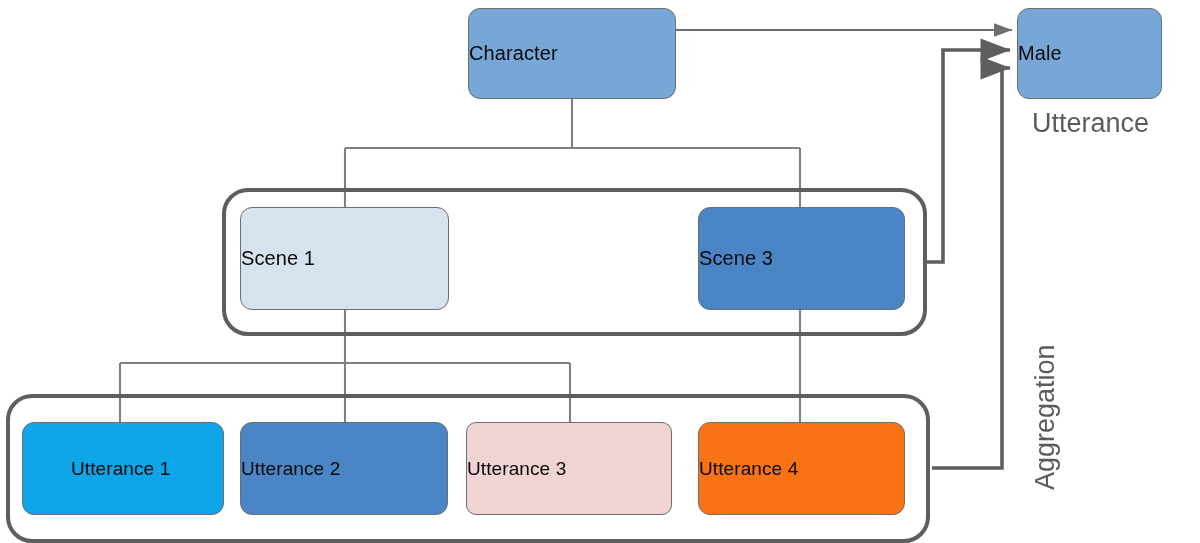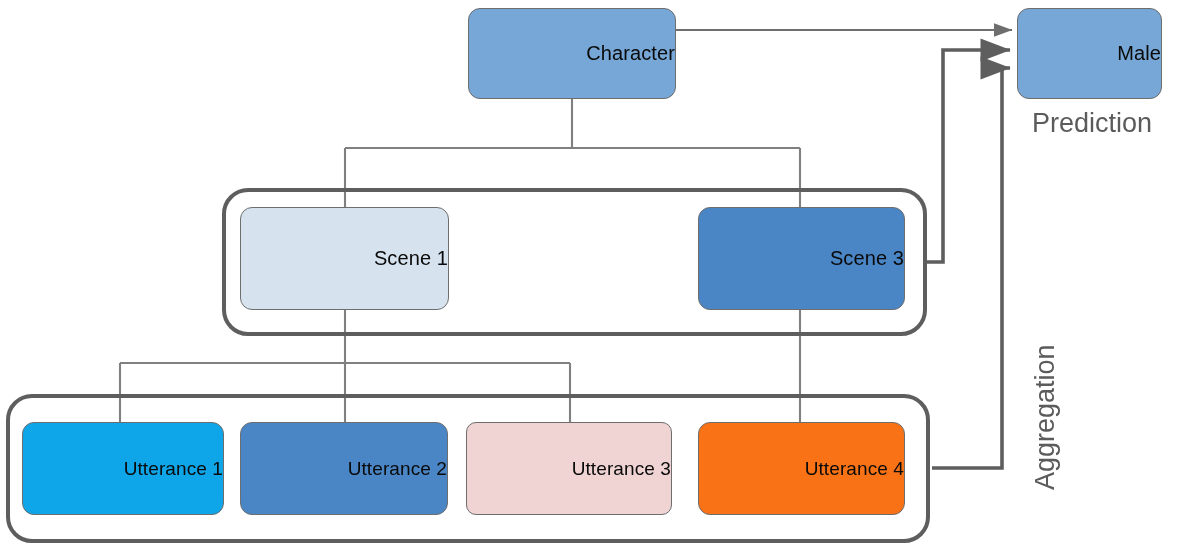--- a/index.html
+++ b/index.html
@@ -23,21 +23,21 @@
     height: 543px;
     pointer-events: none;
   }
   .node {
     position: absolute;
     box-sizing: border-box;
     border: 1.6px solid #6E6E6E;
     border-radius: 12px;
     display: flex;
     align-items: center;
-    justify-content: flex-end;
+    justify-content: flex-start;
     color: #0a0a0a;
     font-size: 20px;
     letter-spacing: 0.1px;
     z-index: 3;
   }
   .container-box {
     position: absolute;
     box-sizing: border-box;
     border: 4px solid #5E5E5E;
     border-radius: 26px;
@@ -113,21 +113,21 @@
 
 
   <div class="node" style="left:468px; top:8px; width:208px; height:91px; background:#76a7d6;">
     <span>Character</span>
   </div>
 
   <div class="node" style="left:1017px; top:8px; width:145px; height:91px; background:#76a7d6;">
     <span>Male</span>
   </div>
 
-  <div class="caption" style="left:1032px; top:108px;">Prediction</div>
+  <div class="caption" style="left:1032px; top:108px;">Utterance</div>
 
   <div class="container-box" style="left:222px; top:188px; width:705px; height:148px;"></div>
 
   <div class="node" style="left:240px; top:207px; width:209px; height:103px; background:#d6e3ef;">
     <span>Scene 1</span>
   </div>
 
   <div class="node" style="left:698px; top:207px; width:207px; height:103px; background:#4a86c5;">
     <span>Scene 3</span>
   </div>

